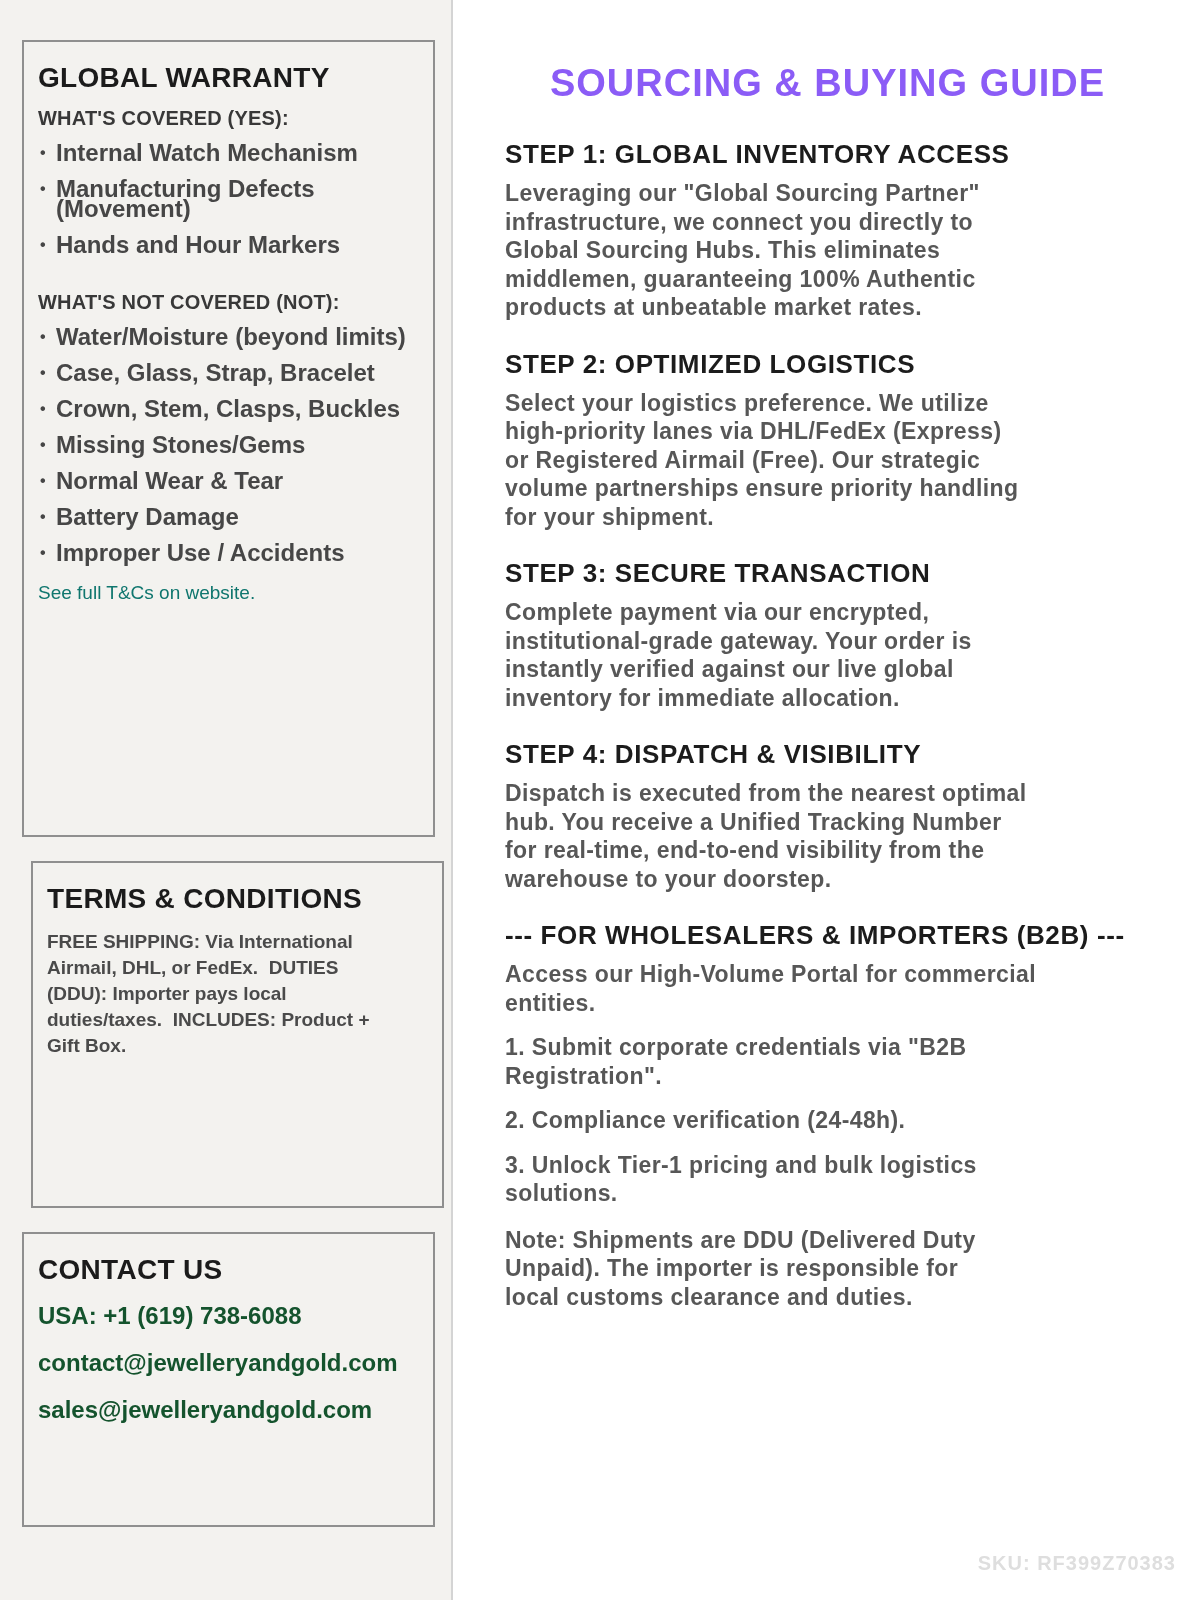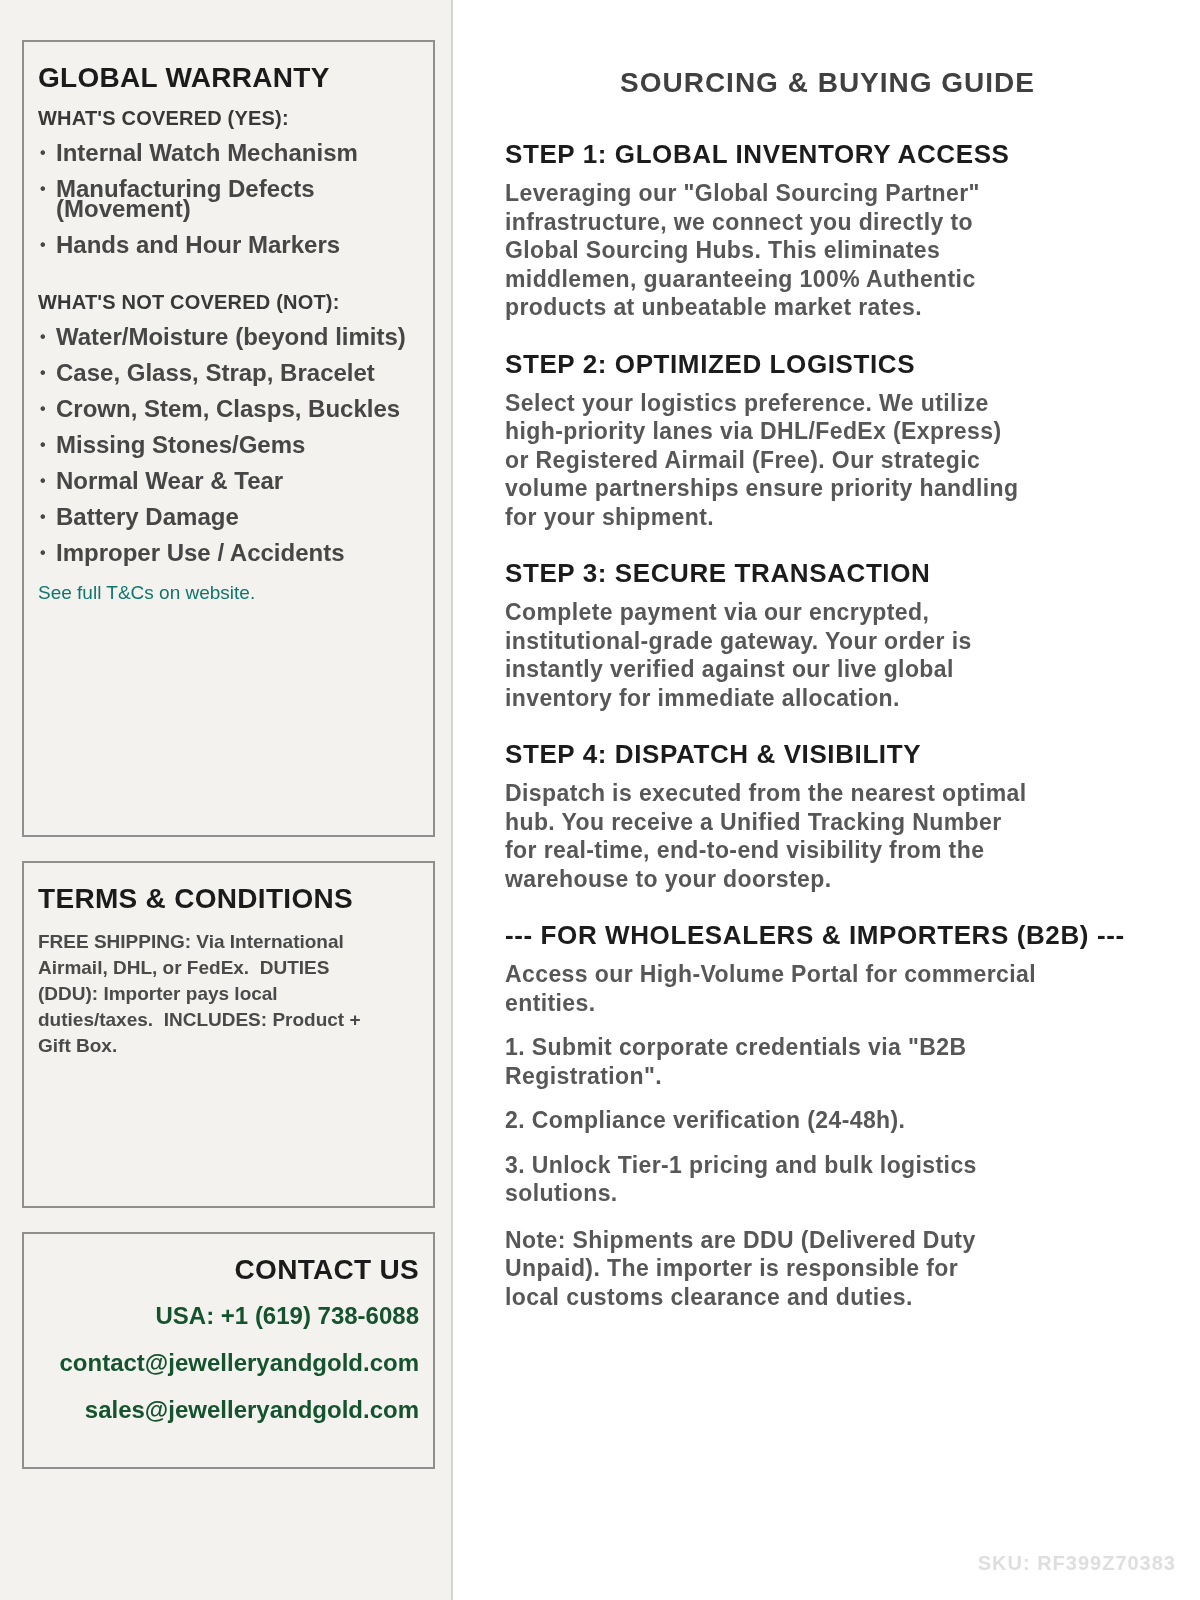--- a/index.html
+++ b/index.html
@@ -19,22 +19,22 @@
     background:#f3f2ef;
     border-right:2px solid #d4d4d4;
   }
   .side-box {
     position:absolute; left:22px; width:413px;
     border:2px solid #8f8f8f;
     background:#f3f2ef;
     padding:20px 14px 0 14px;
   }
   .box-warranty { top:40px;  height:797px; }
-  .box-terms    { top:861px; height:347px; }
-  .box-contact  { top:1232px;height:237px;text-align:right; }
+  .box-terms    { top:861px; height:347px;margin-left:9px; }
+  .box-contact  { top:1232px;height:295px; }
 
   .side-box h2 {
     font-size:28px; font-weight:800; color:#1b1b1b;
     letter-spacing:0.3px; line-height:32px;
   }
   .side-sub {
     font-size:20px; font-weight:700; color:#383838;
     letter-spacing:0.2px; margin-top:13px;
   }
   .side-list { list-style:none; margin-top:13px; }
@@ -60,21 +60,21 @@
   }
 
   
   .main {
     position:absolute; left:455px; top:0;
     width:745px; height:1600px; background:#ffffff;
   }
   .main-title {
     margin:58px 30px 0 30px;
     text-align:center;
-    font-size:28px; font-weight:800; color:#404040;
+    font-size:38px; font-weight:800; color:#8b5cf6;
     letter-spacing:1px; line-height:50px;
   }
   .content { margin:30px 40px 0 50px; }
   .section { margin-top:26px; }
   .section:first-child { margin-top:0; }
   .step-heading {
     font-size:26px; font-weight:800; color:#1c1c1c;
     letter-spacing:0.6px; line-height:32px; margin-bottom:9px;
   }
   .step-body {

